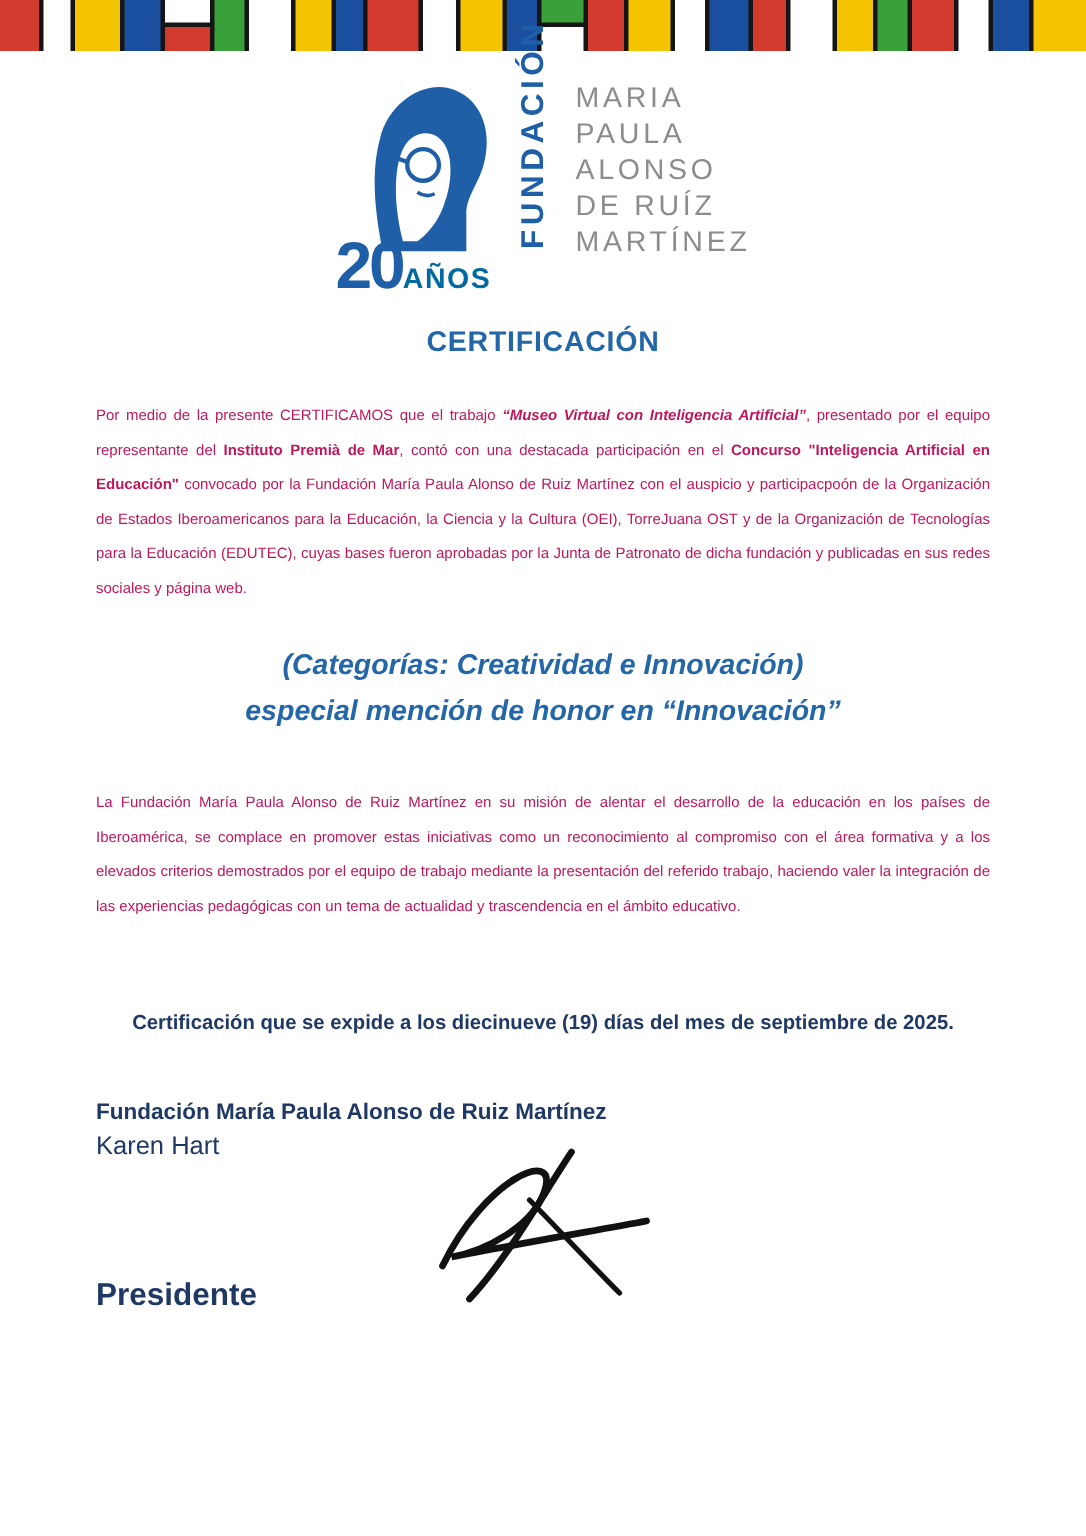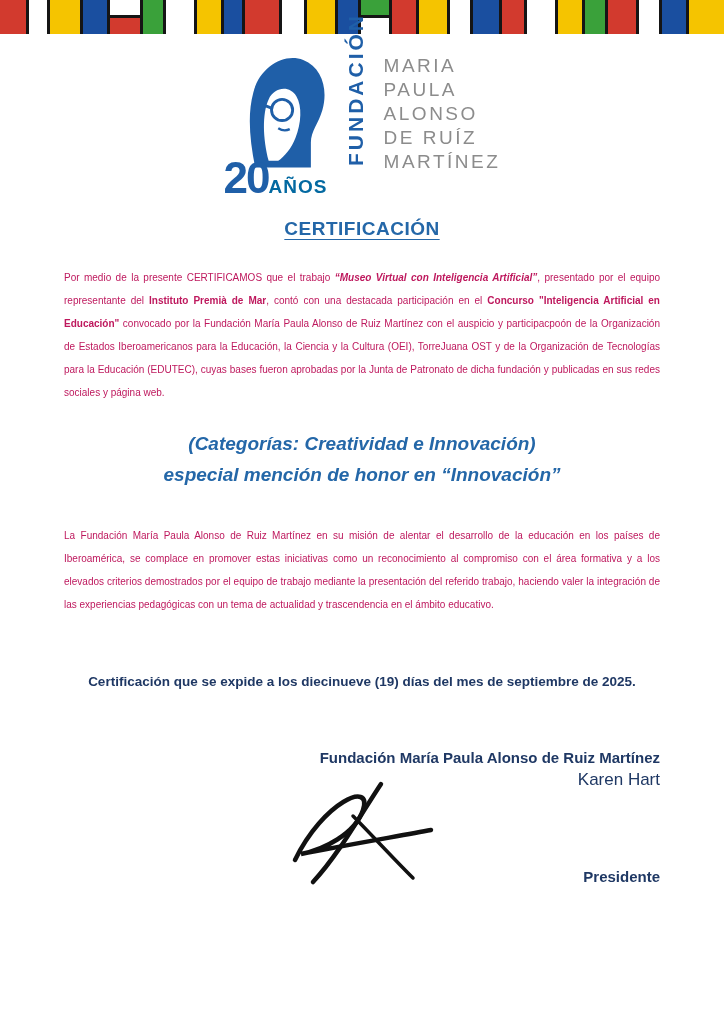--- a/index.html
+++ b/index.html
@@ -34,21 +34,21 @@
   .org-name-lines {
     margin-left:10px; margin-top:8px;
     color:#8c8c8c; font-size:19px; font-weight:400;
     letter-spacing:2.5px; line-height:24px;
   }
   
   .content { padding:0 64px; }
   .cert-title {
     margin-top:22px; text-align:center;
     font-size:19px; font-weight:700; color:#2467a8;
-    text-decoration:underline; text-underline-offset:4px;
+    text-underline-offset:4px;
     letter-spacing:0.5px;
   }
   .para {
     margin-top:26px;
     color:#be185d; font-size:10px; line-height:23px;
     text-align:justify;
   }
   .award-intro {
     margin-top:38px; text-align:center;
     color:#1f4e79; font-size:15px; font-weight:700;
@@ -56,25 +56,25 @@
   .award-lines {
     margin-top:24px; text-align:center;
     color:#2467a8; font-size:19px; font-weight:700; font-style:italic;
     line-height:31px;
   }
   .para2 { margin-top:34px; }
   .date-line {
     margin-top:58px; text-align:center;
     color:#1f3864; font-size:13.5px; font-weight:700;
   }
-  .sig-block { margin-top:60px; text-align:right; color:#1f3864; }
+  .sig-block { margin-top:44px; text-align:left; color:#1f3864; }
   .sig-org { font-size:15px; font-weight:700; }
   .sig-name { font-size:17px; font-weight:400; margin-top:4px; }
   .sig-svg { display:block; margin:-14px auto -18px auto; }
-  .sig-role { font-size:15px; font-weight:700; }
+  .sig-role { font-size:21px; font-weight:700; }
 </style>
 </head>
 <body>
 
 <div class="page">
 
   <svg class="banner" viewBox="0 0 724 34" preserveAspectRatio="none" aria-hidden="true">
     <rect x="0" y="0" width="724" height="34" fill="#151515"></rect>
     <rect x="0" y="0" width="26" height="34" fill="#d23a2e"></rect>
     <rect x="29" y="0" width="18" height="34" fill="#ffffff"></rect>

